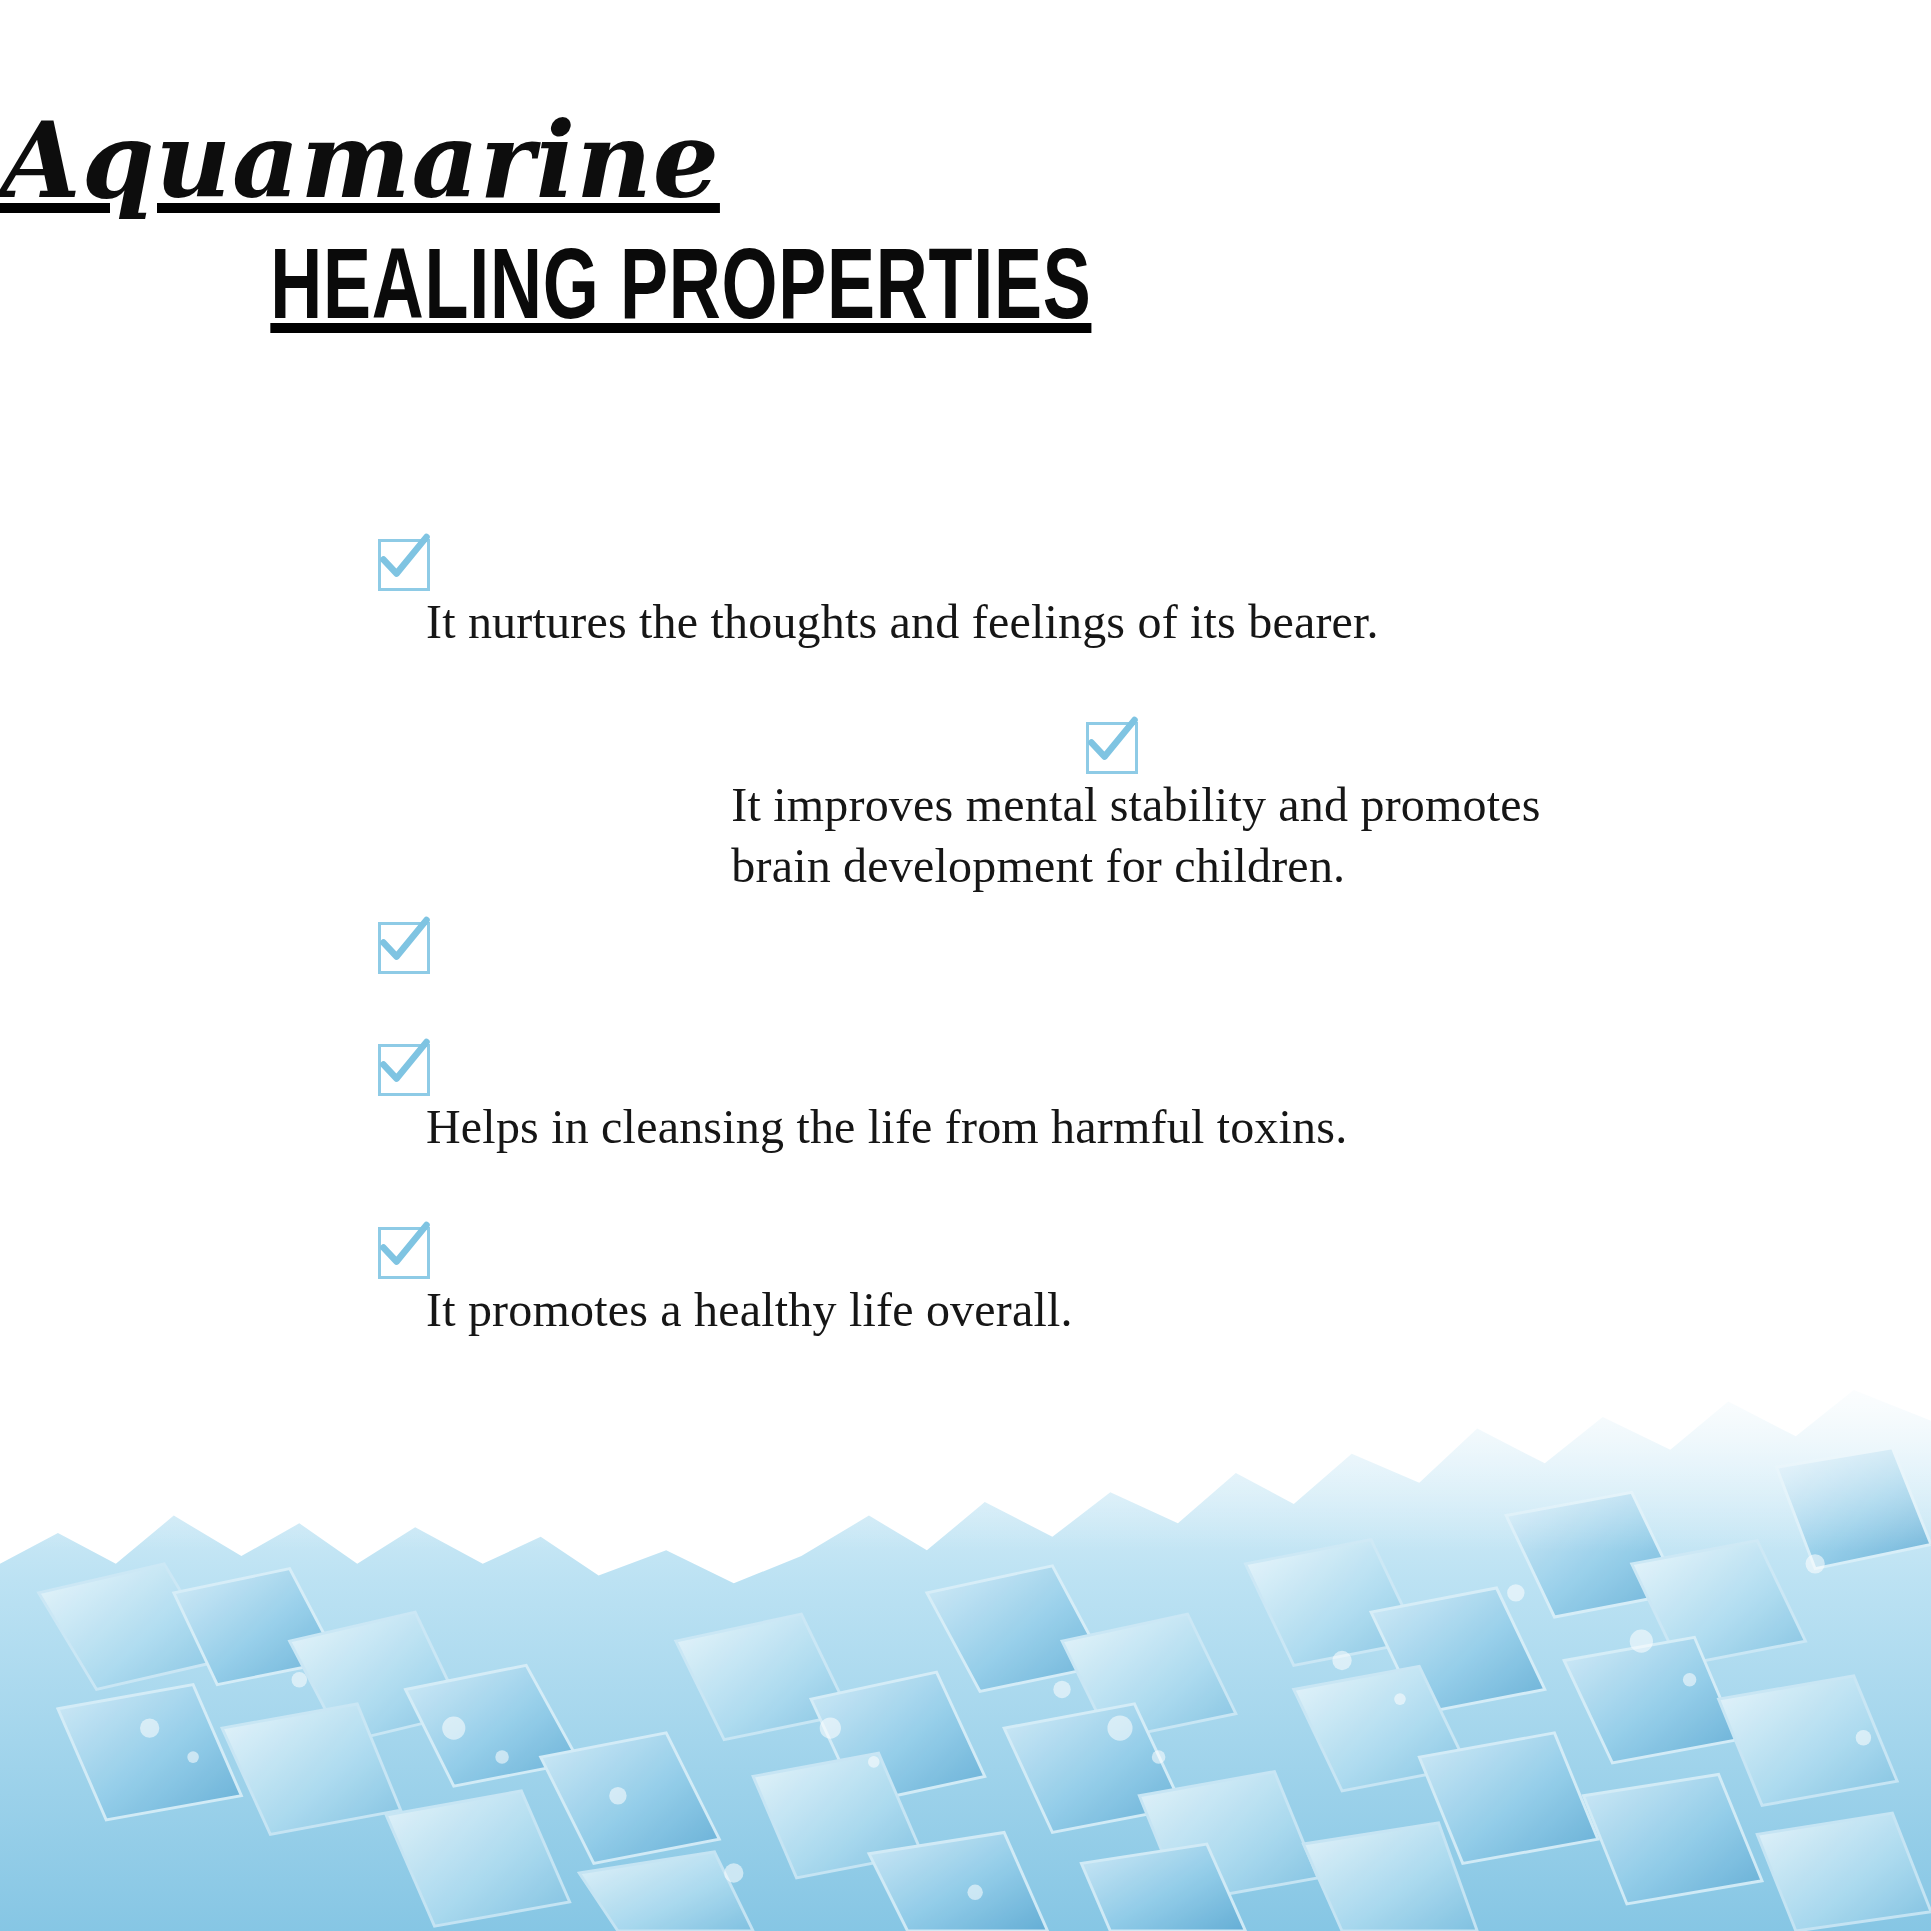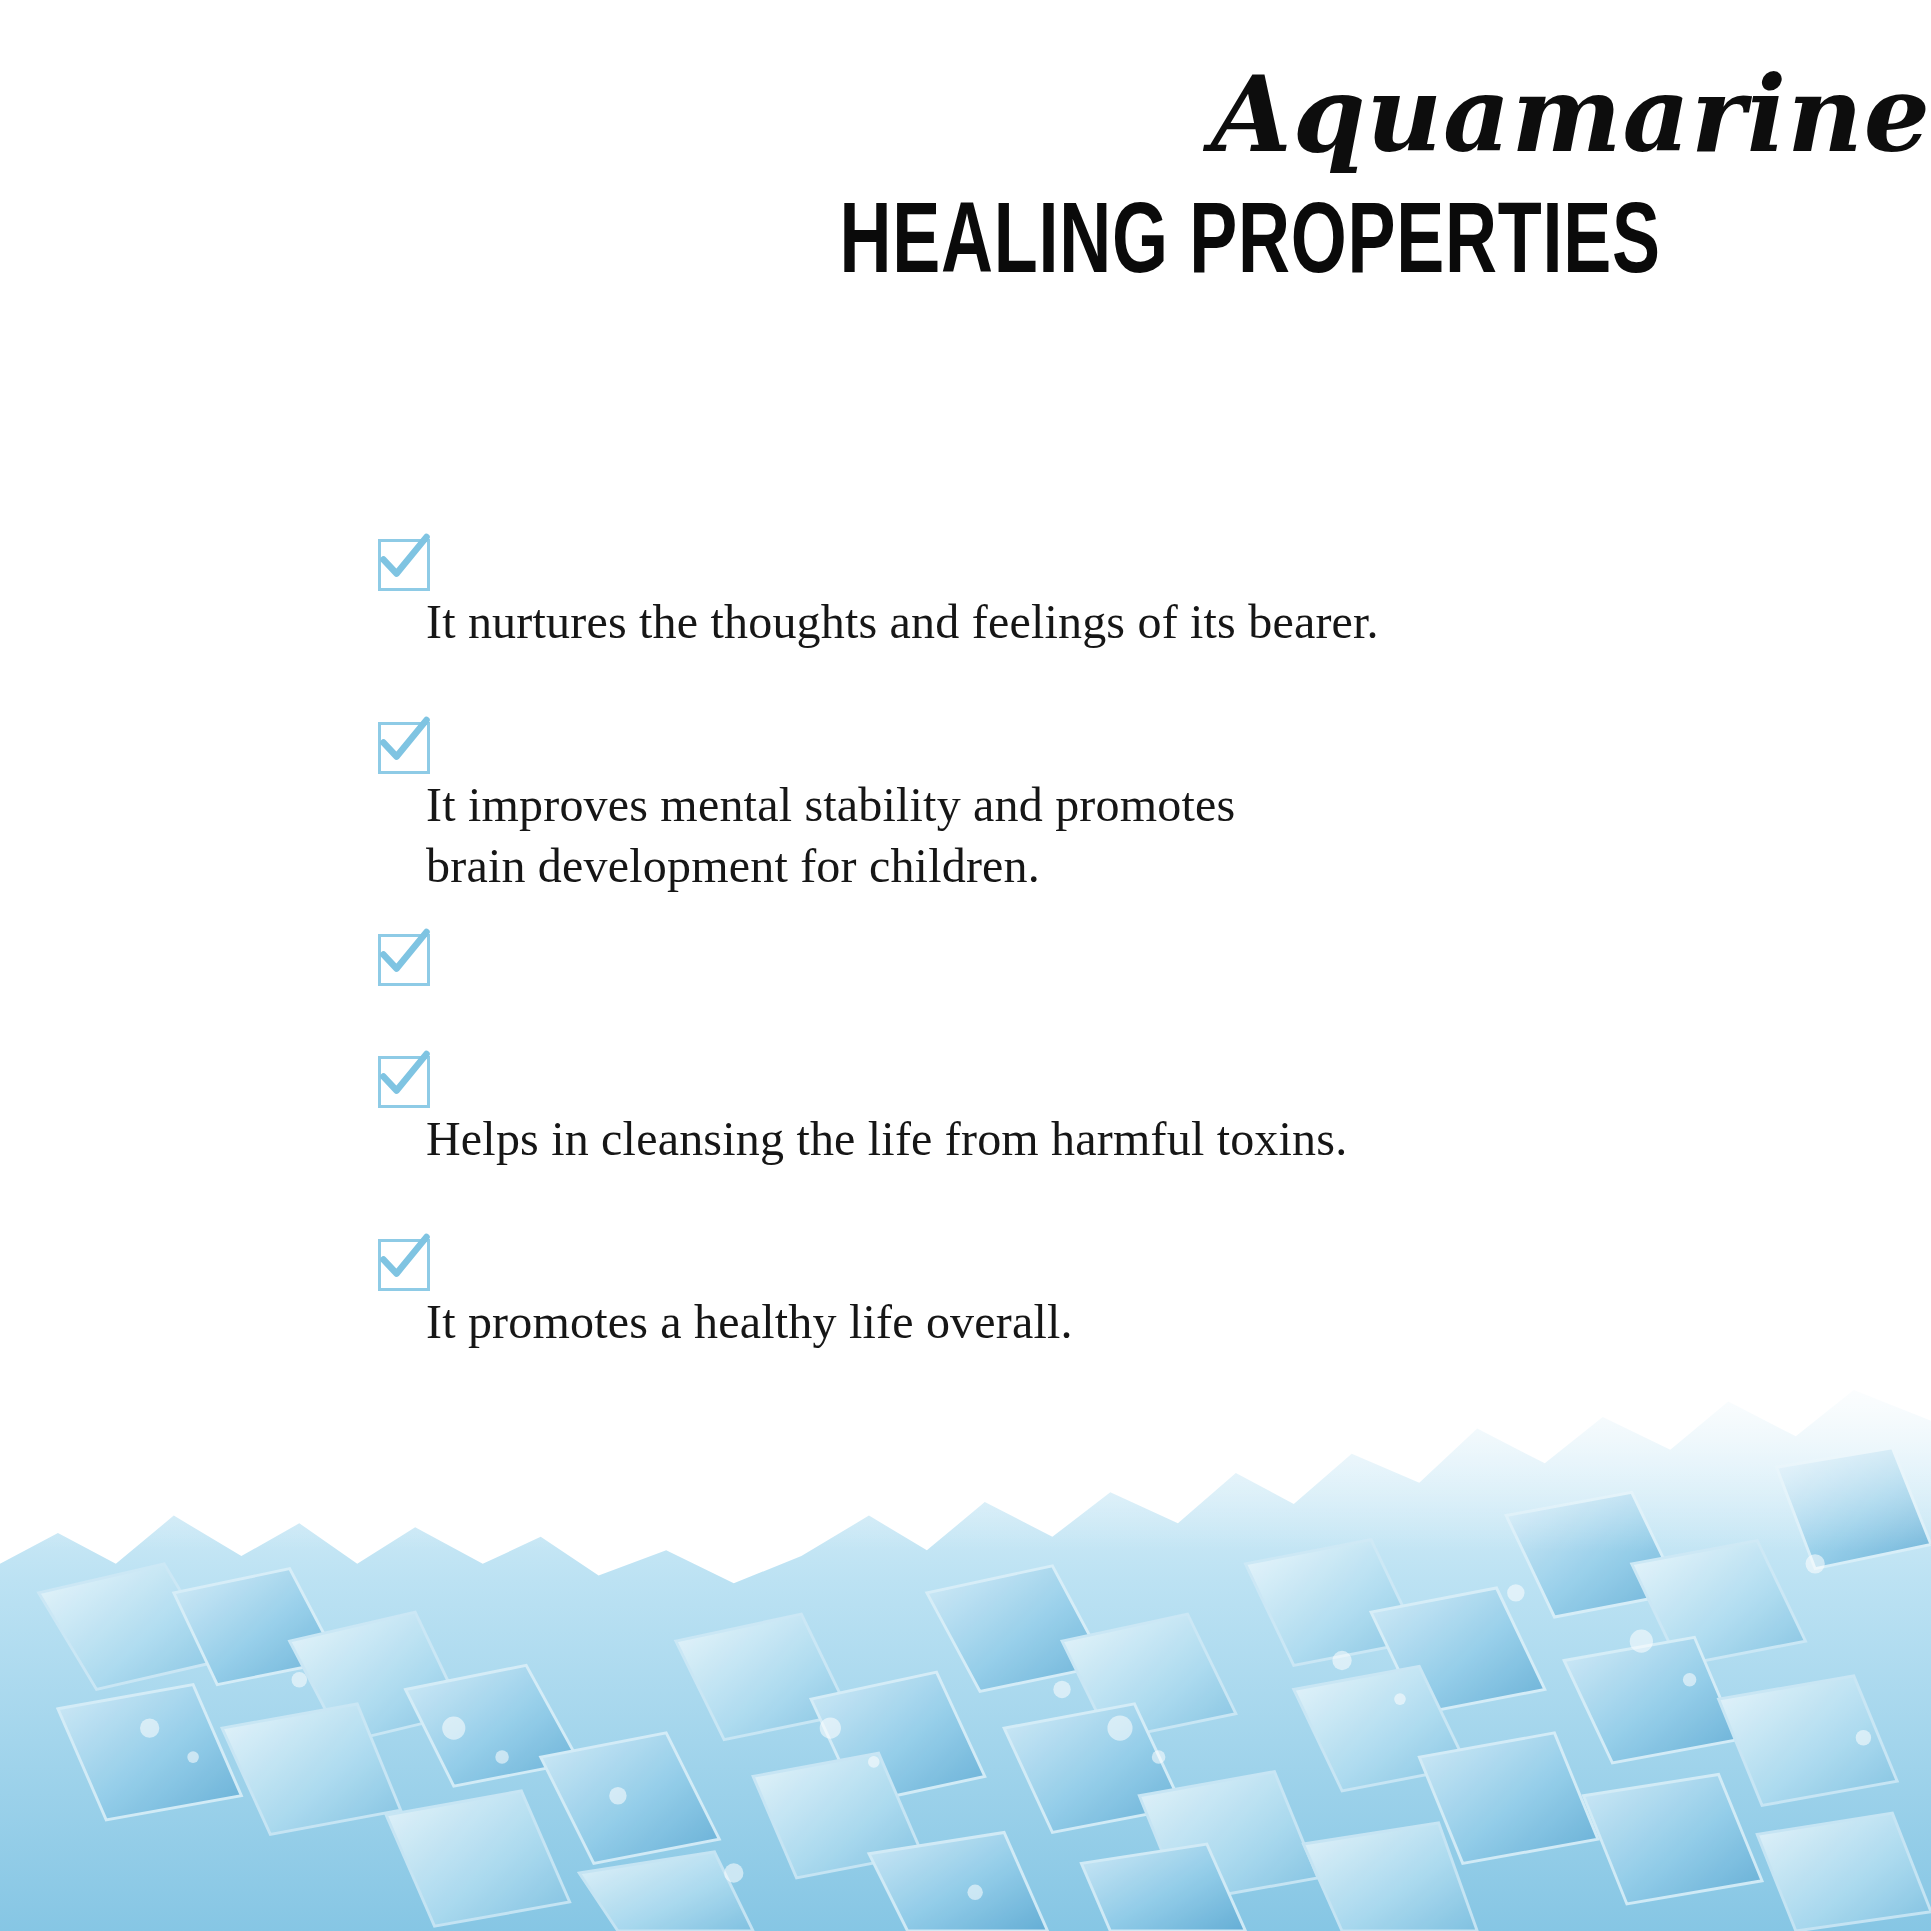--- a/index.html
+++ b/index.html
@@ -22,22 +22,23 @@
     background: #ffffff;
     overflow: hidden;
   }
 
   
   .header {
     position: absolute;
     top: 0;
     left: 0;
     width: 1931px;
-    text-align: right;
-    padding-top: 60px;
+    text-align: left;
+    padding-top: 106px;
+    text-decoration: underline;
   }
 
   .title-script {
     font-family: "DejaVu Serif", serif;
     font-style: italic;
     font-weight: 700;
     font-size: 104px;
     letter-spacing: 1px;
     color: #0d0d0d;
     line-height: 1.05;
@@ -65,21 +66,22 @@
     width: 1468px;
   }
 
   .item {
     display: flex;
     align-items: flex-start;
     margin-bottom: 60px;
     flex-direction: column;
   }
   .item.tight {
-    margin-bottom: 28px;
+    margin-bottom: 16px;
+    align-items: center;
   }
 
   .checkbox {
     flex: 0 0 auto;
     width: 52px;
     height: 52px;
     border: 3.9px solid #8ecbe6;
     box-sizing: border-box;
     margin-top: 9.7px;
     position: relative;

